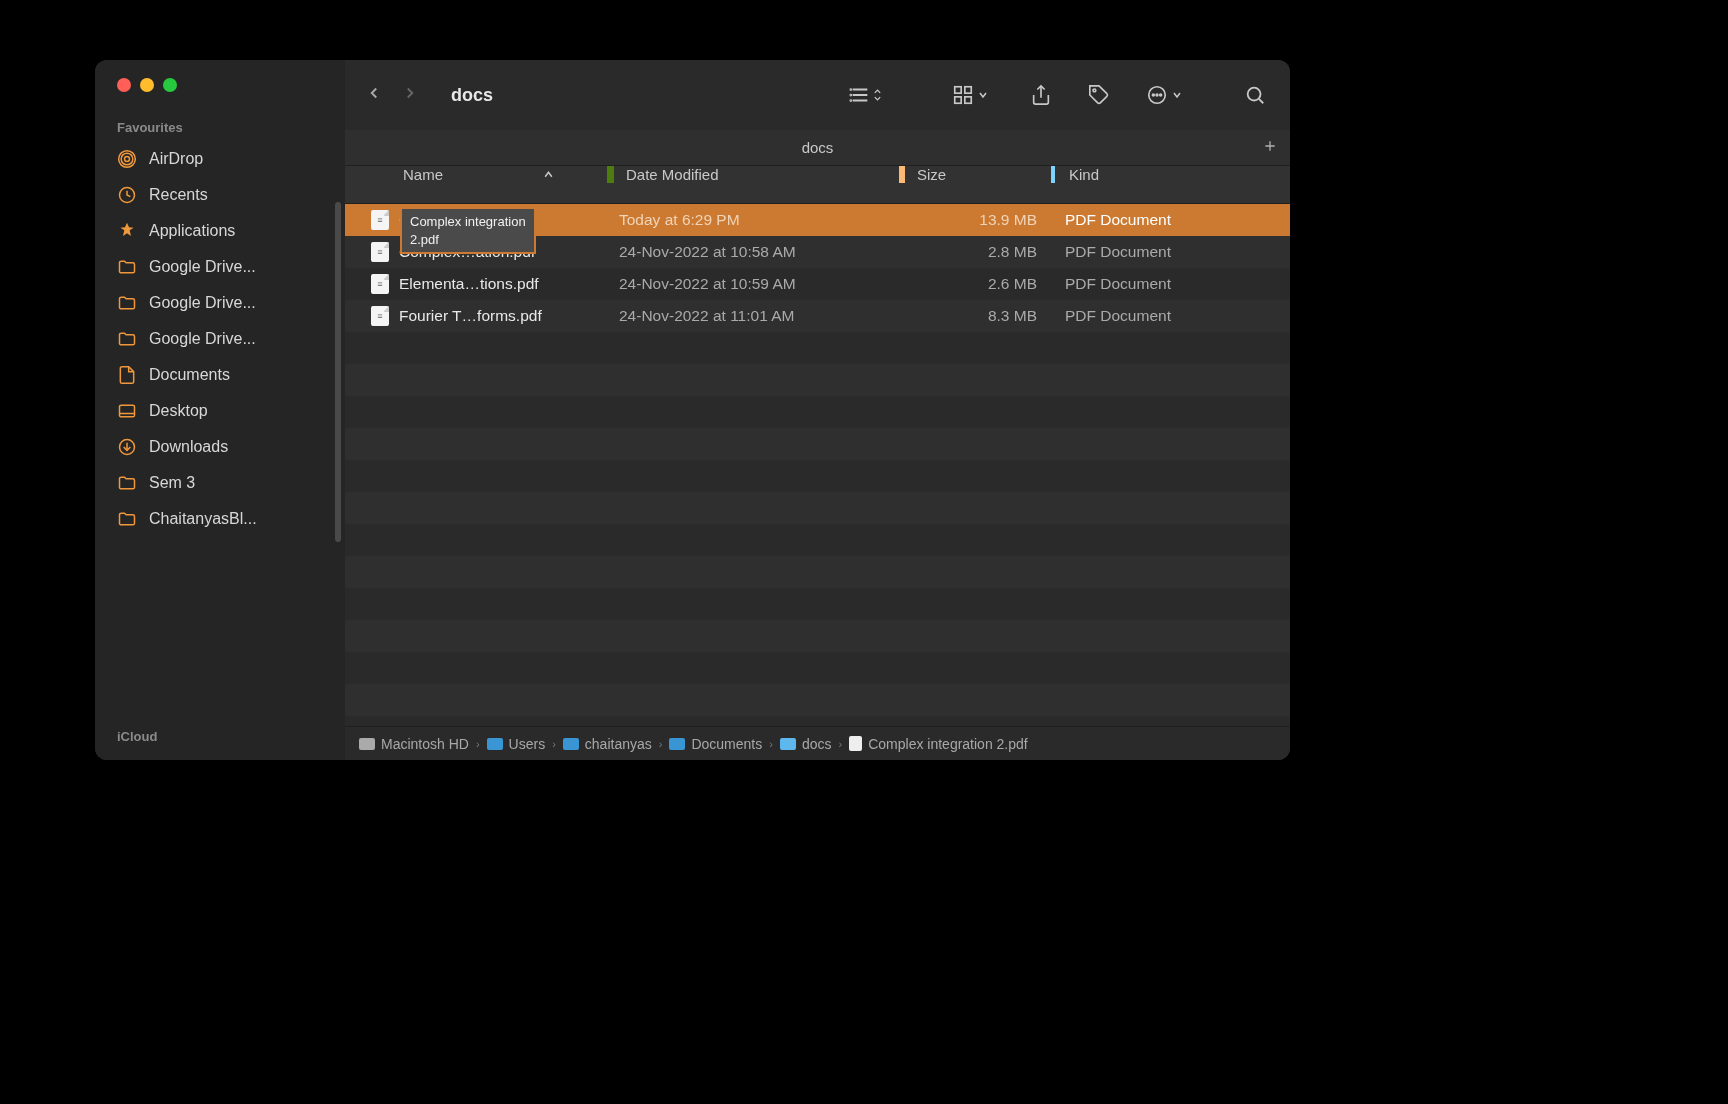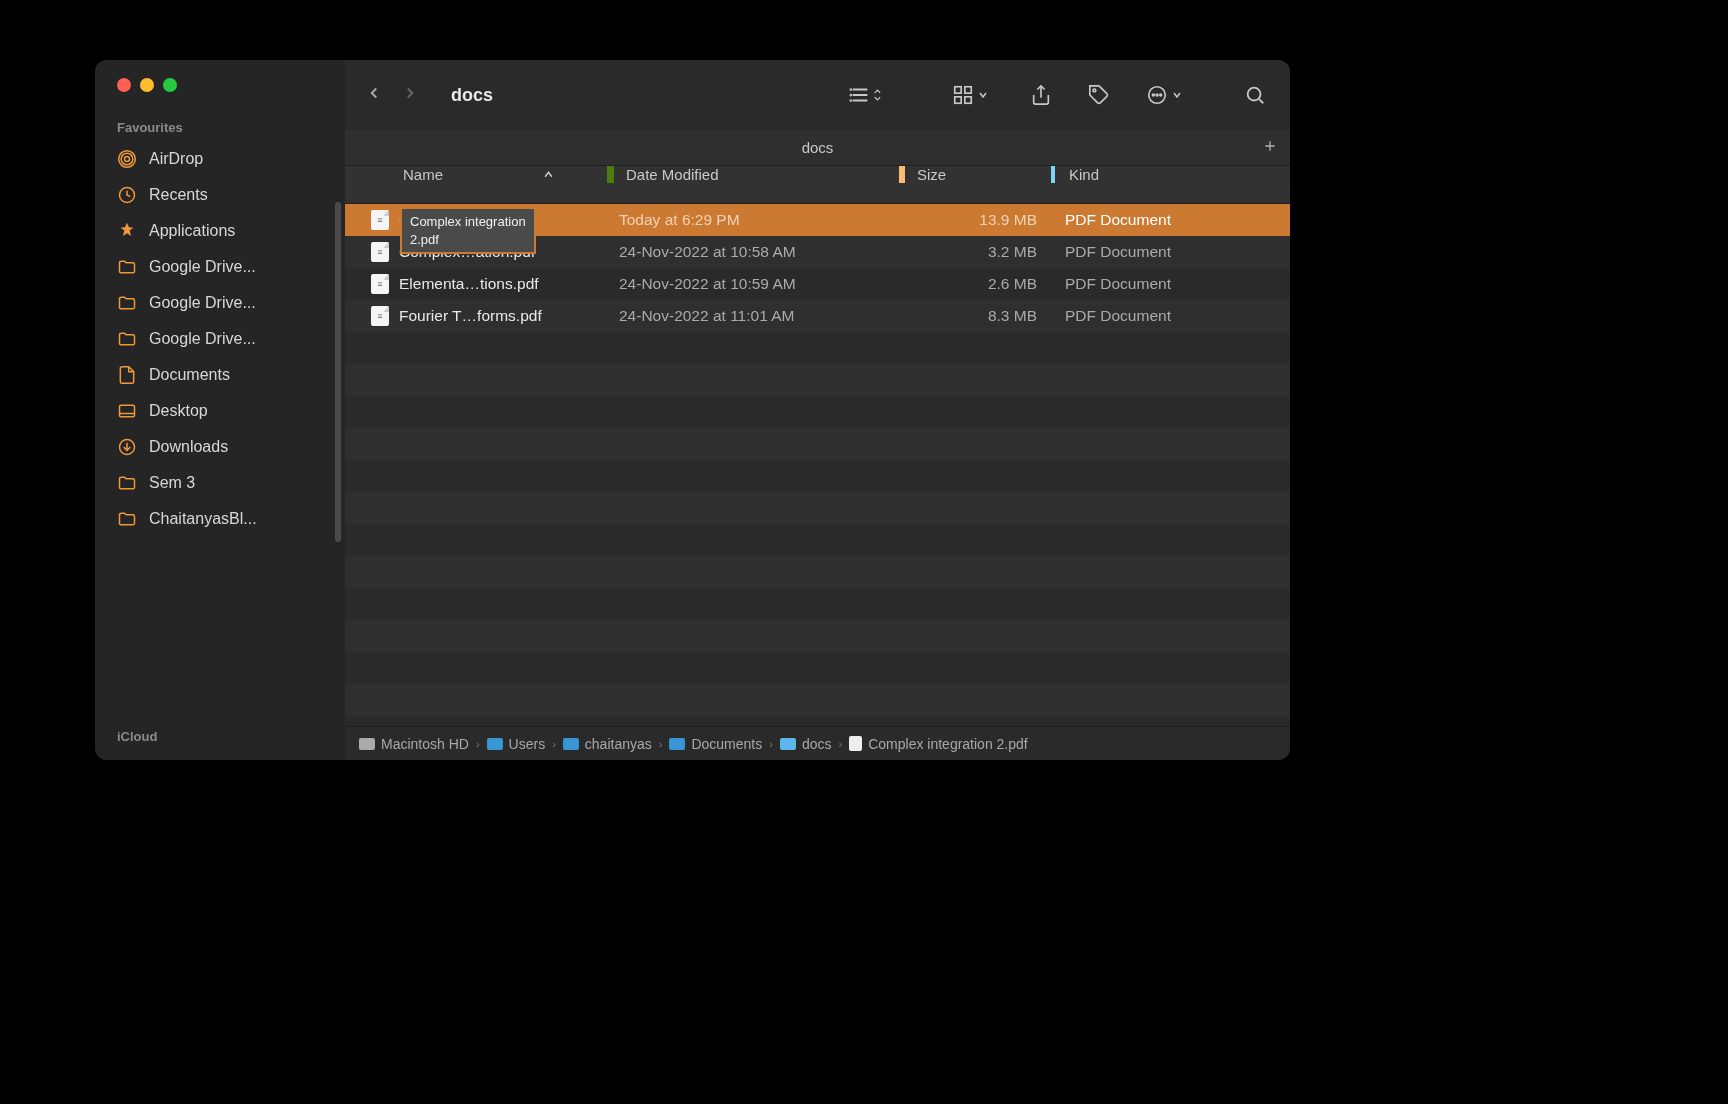--- a/index.html
+++ b/index.html
@@ -306,21 +306,21 @@
             <div class="cell-date">Today at 6:29 PM</div>
             <div class="cell-size">13.9 MB</div>
             <div class="cell-kind">PDF Document</div>
           </div>
           <div class="row" style="top: 32px;">
             <div class="cell-name">
               <span class="file-ico"></span>
               <span class="fname">Complex…ation.pdf</span>
             </div>
             <div class="cell-date">24-Nov-2022 at 10:58 AM</div>
-            <div class="cell-size">3.2 MB</div>
+            <div class="cell-size">2.8 MB</div>
             <div class="cell-kind">PDF Document</div>
           </div>
           <div class="row" style="top: 64px;">
             <div class="cell-name">
               <span class="file-ico"></span>
               <span class="fname">Elementa…tions.pdf</span>
             </div>
             <div class="cell-date">24-Nov-2022 at 10:59 AM</div>
             <div class="cell-size">2.6 MB</div>
             <div class="cell-kind">PDF Document</div>

